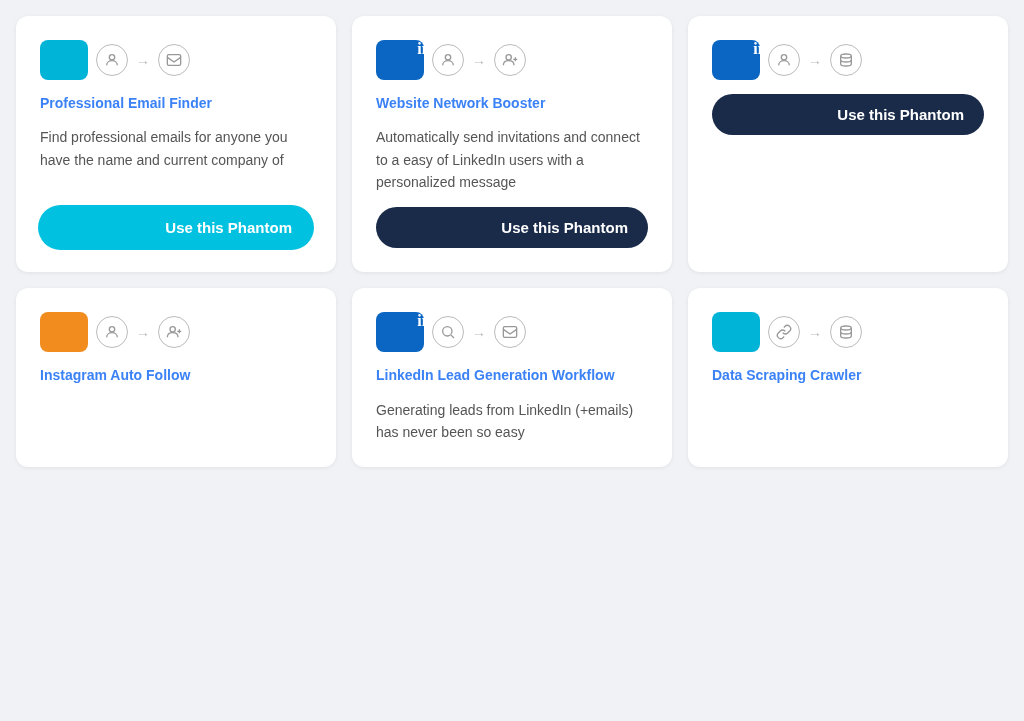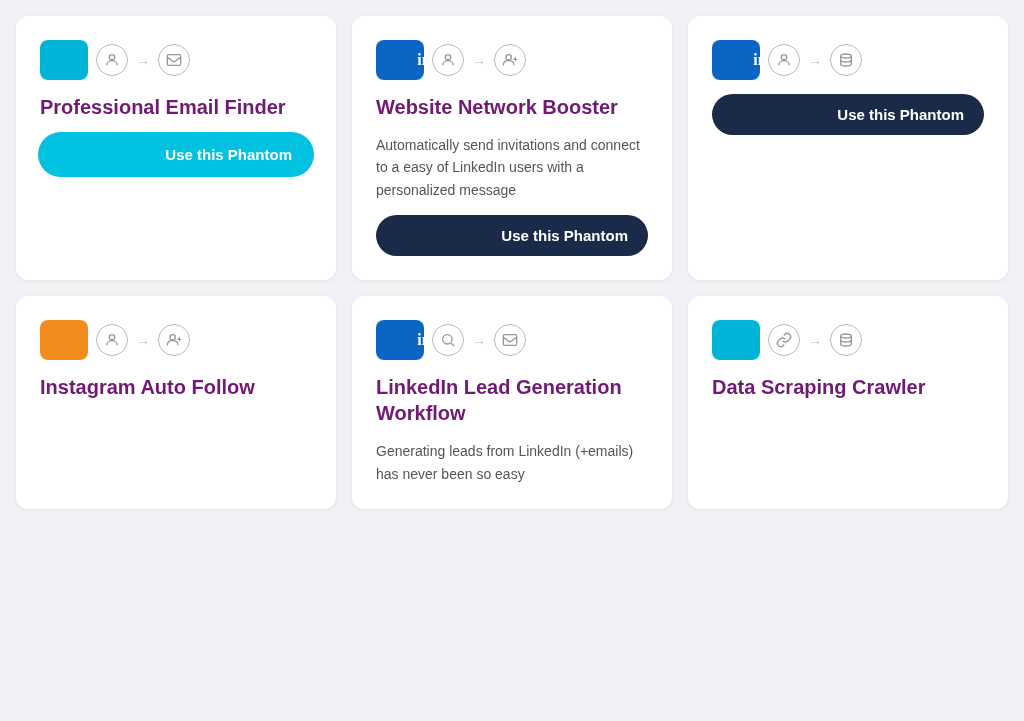--- a/index.html
+++ b/index.html
@@ -26,21 +26,20 @@
     .card-icon-row {
       display: flex;
       align-items: center;
       gap: 8px;
     }
     .icon-box {
       width: 40px;
       height: 40px;
       border-radius: 8px;
       display: flex;
-      align-items: center;
       justify-content: center;
       font-size: 18px;
       color: #fff;
       flex-shrink: 0;
       padding-left: 48px;
     }
     .icon-box.blue { background: #0a66c2; }
     .icon-box.cyan { background: #00b4d8; }
     .icon-box.orange { background: #f28c1e; }
     .icon-circle {
@@ -53,23 +52,23 @@
       justify-content: center;
       color: #666;
       font-size: 14px;
       flex-shrink: 0;
     }
     .arrow {
       color: #bbb;
       font-size: 14px;
     }
     .card-title {
-      font-size: 20px;
+      font-size: 14px;
       font-weight: 700;
-      color: #701a75;
+      color: #3b82f6;
       line-height: 1.3;
     }
     .card-desc {
       font-size: 14px;
       color: #555;
       line-height: 1.6;
       flex: 1;
     }
     .btn-phantom {
       display: inline-block;
@@ -111,20 +110,21 @@
         </span>
         <span class="arrow">→</span>
         <span class="icon-circle">
           <svg width="16" height="16" viewBox="0 0 24 24" fill="none" stroke="#999" stroke-width="2">
             <rect x="2" y="4" width="20" height="16" rx="2"></rect>
             <path d="M2 8l10 7 10-7"></path>
           </svg>
         </span>
     </div>
     <div class="card-title">Professional Email Finder</div>
+    <div class="card-desc">Find professional emails for anyone you have the name and current company of</div>
     <button class="btn-phantom active">Use this Phantom</button>
   </div>
     <div class="card">
     <div class="card-icon-row">
       <div class="icon-box blue">
         <span style="font-weight:700;font-size:16px;font-family:serif;">in</span>
       </div>
       <span class="icon-circle">
           <svg width="16" height="16" viewBox="0 0 24 24" fill="none" stroke="#999" stroke-width="2">
             <circle cx="12" cy="8" r="4"></circle>

